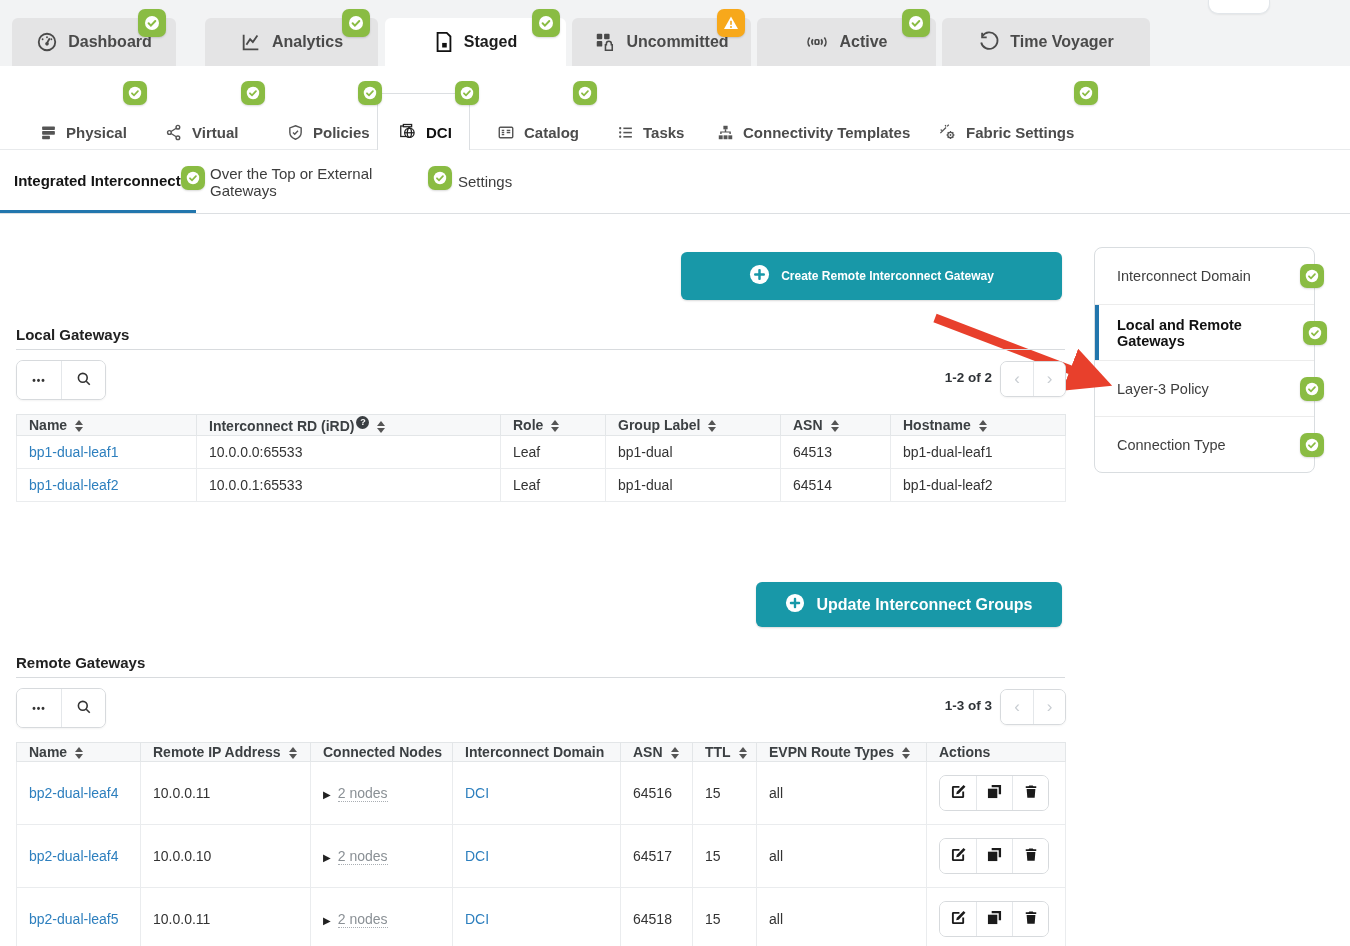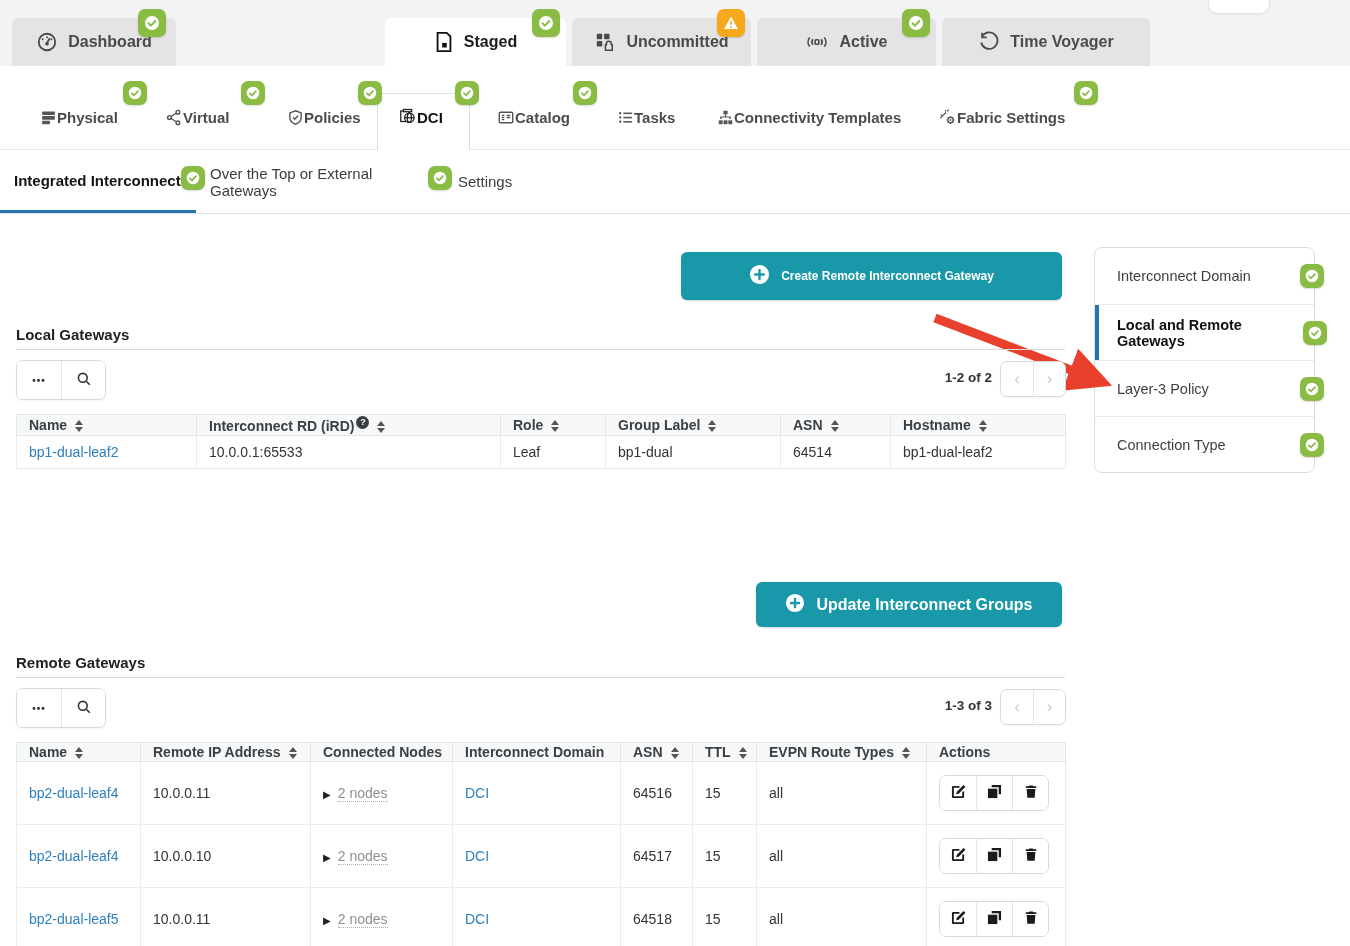--- a/index.html
+++ b/index.html
@@ -17,21 +17,21 @@
   .badge.lg{width:28px;height:28px}
   .badge.sm{width:24px;height:24px}
   .badge.green{background:#8abc43}
   .badge.orange{background:#f7a81b}
   .partial-btn{position:absolute;left:1208px;top:0;width:62px;height:14px;background:#fff;
                border:1px solid #e2e6ea;border-top:none;border-radius:0 0 10px 10px;box-shadow:0 1px 2px rgba(0,0,0,.06)}
 
   
   .subnav{position:absolute;left:0;top:66px;width:1350px;height:84px;background:#fff;border-bottom:1px solid #e8eaec}
   .dci-box{position:absolute;left:377px;top:27px;width:93px;height:57px;background:#fff;border:1px solid #dcdfe2;border-bottom:none}
-  .sub-item{position:absolute;bottom:23px;display:flex;align-items:center;font-size:15px;font-weight:600;color:#4c4c4c;cursor:pointer}
+  .sub-item{position:absolute;bottom:8px;display:flex;align-items:center;gap:9px;font-size:15px;font-weight:600;color:#4c4c4c;cursor:pointer}
   .sub-item.active{color:#111;font-weight:700}
   .sub-item svg{display:block}
   .subnav .badge{top:15px}
 
   
   .tabs3{position:absolute;left:0;top:150px;width:1350px;height:64px;background:#fff;border-bottom:1px solid #dcdfe2}
   .t3-item{position:absolute;top:0;height:63px;display:flex;align-items:center;
            font-size:15px;color:#3d3d3d;cursor:pointer;padding:0 14px}
   .t3-item.active{font-weight:700;color:#151515;border-bottom:3px solid #2276ad}
   .tabs3 .badge{top:16px}
@@ -105,20 +105,35 @@
         </span>
       <span>Dashboard</span>
       <span class="badge lg green" style="right:10px;top:-9px">
           <svg width="18" height="18" viewBox="0 0 18 18">
             <circle cx="9" cy="9" r="7" fill="#fff"></circle>
             <path d="M5.6 9.3l2.3 2.3 4.4-4.6" fill="none" stroke="#8abc43" stroke-width="2" stroke-linecap="round"></path>
           </svg>
         </span>
     </div>
 
+    <div class="top-tab" style="left:205px;width:173px">
+      <span>
+          <svg width="22" height="22" viewBox="0 0 24 24" fill="none" stroke="#4a4a4a" stroke-width="2">
+            <path d="M4 4v16h16"></path>
+            <path d="M7 15l4-6 3 3 5-7"></path>
+          </svg>
+        </span>
+      <span>Analytics</span>
+      <span class="badge lg green" style="right:8px;top:-9px">
+          <svg width="18" height="18" viewBox="0 0 18 18">
+            <circle cx="9" cy="9" r="7" fill="#fff"></circle>
+            <path d="M5.6 9.3l2.3 2.3 4.4-4.6" fill="none" stroke="#8abc43" stroke-width="2" stroke-linecap="round"></path>
+          </svg>
+        </span>
+    </div>
 
     <div class="top-tab active" style="left:385px;width:181px">
       <span>
           <svg width="20" height="22" viewBox="0 0 20 24" fill="none" stroke="#111" stroke-width="2">
             <path d="M3 2h10l4 4v16H3z"></path>
             <rect x="8" y="13" width="5" height="5" fill="#111" stroke="none"></rect>
           </svg>
         </span>
       <span>Staged</span>
       <span class="badge lg green" style="right:6px;top:-9px">
@@ -440,20 +455,28 @@
               <i class="up"></i>
               <i class="dn"></i>
             </span></th>
         <th><span>Hostname</span><span class="sort">
               <i class="up"></i>
               <i class="dn"></i>
             </span></th>
       </tr>
     </thead>
     <tbody>
+      <tr>
+        <td><a class="cell-link">bp1-dual-leaf1</a></td>
+        <td>10.0.0.0:65533</td>
+        <td>Leaf</td>
+        <td>bp1-dual</td>
+        <td>64513</td>
+        <td>bp1-dual-leaf1</td>
+      </tr>
       <tr>
         <td><a class="cell-link">bp1-dual-leaf2</a></td>
         <td>10.0.0.1:65533</td>
         <td>Leaf</td>
         <td>bp1-dual</td>
         <td>64514</td>
         <td>bp1-dual-leaf2</td>
       </tr>
     </tbody>
   </table>

